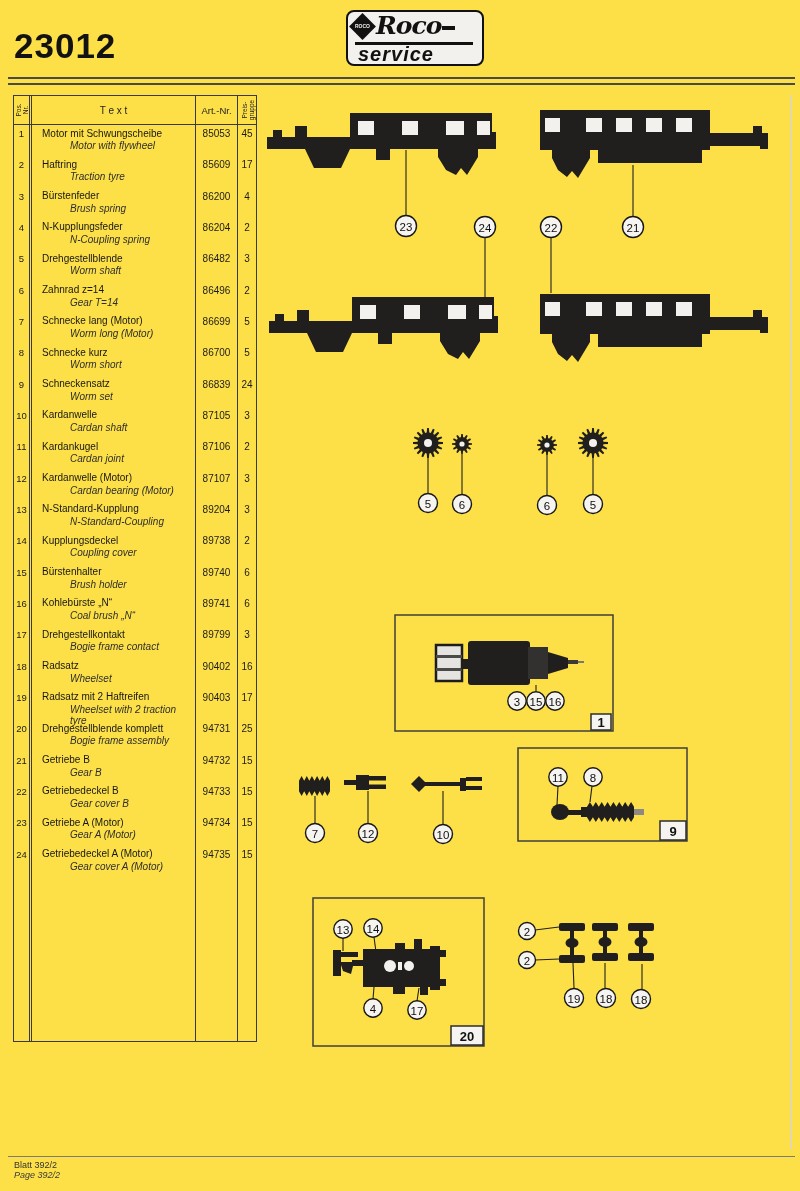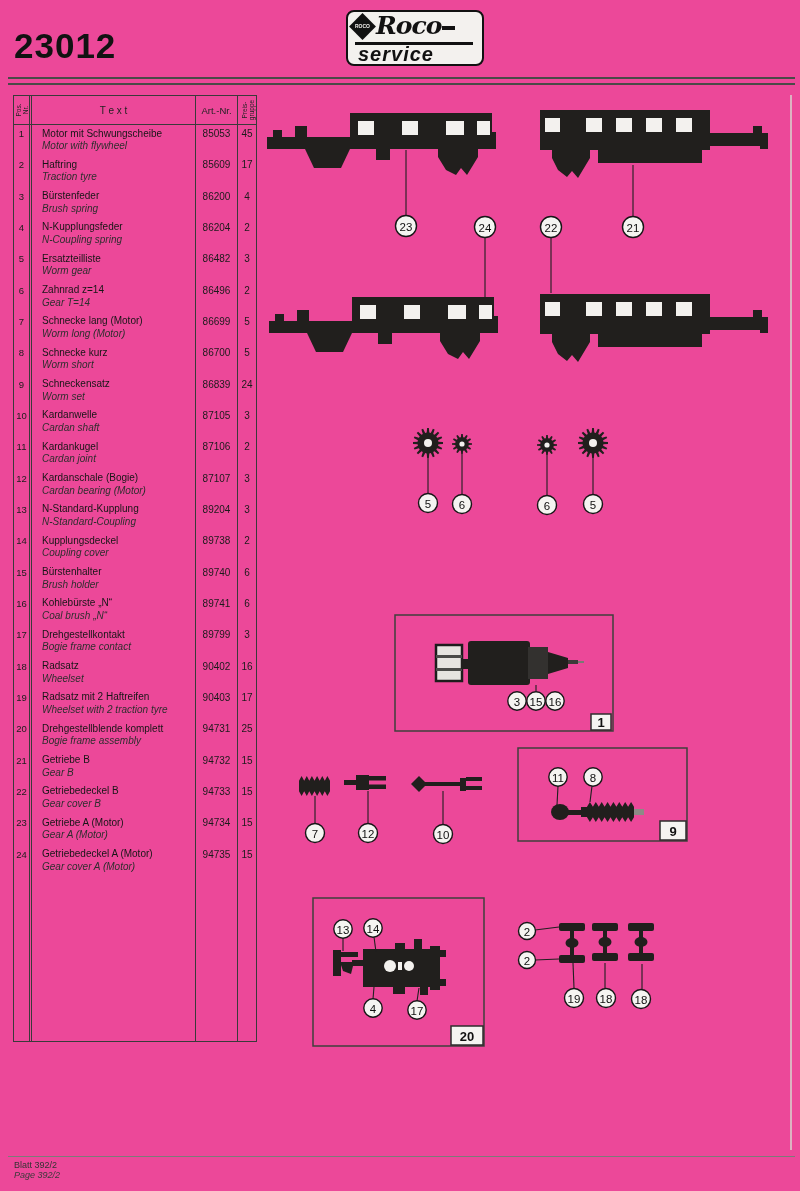--- a/index.html
+++ b/index.html
@@ -1,18 +1,18 @@
 <!DOCTYPE html>
 <html><head>
 <meta charset="utf-8">
 <style>
   html,body{margin:0;padding:0;background:#888;}
   .page{
     position:relative;width:800px;height:1191px;margin:0 auto;
-    background:#ec4899;overflow:hidden;
+    background:#fde047;overflow:hidden;
     font-family:"Liberation Sans","DejaVu Sans",sans-serif;color:#1b1b1b;
   }
   
   .model{position:absolute;left:14px;top:26px;font-size:35px;font-weight:bold;letter-spacing:1px;color:#121212;}
   .logo{position:absolute;left:346px;top:10px;width:134px;height:52px;border:2.5px solid #111;border-radius:8px;background:#f3f1ee;}
   .logo-diamond{position:absolute;left:5px;top:5px;width:19px;height:19px;background:#111;transform:rotate(45deg);transform-origin:center;display:flex;align-items:center;justify-content:center;}
   .logo-diamond .dtxt{transform:rotate(-45deg);color:#f3f1ee;font-size:5px;line-height:5px;font-weight:bold;text-align:center;}
   .logo-roco{position:absolute;left:28px;top:-1px;font-family:"DejaVu Serif","Liberation Serif",serif;font-style:italic;font-weight:bold;font-size:25px;color:#111;letter-spacing:-1px;}
   .logo-roco::after{content:"";display:inline-block;width:13px;height:4px;background:#111;margin-left:1px;margin-bottom:4px;}
   .logo-rule{position:absolute;left:7px;top:30px;width:118px;height:2.5px;background:#111;}
@@ -32,21 +32,21 @@
   .rot{transform:rotate(-90deg);font-size:6.5px;line-height:7px;color:#222;white-space:nowrap;text-align:center;}
   .rot span{display:block;}
   .tbody{flex:1;display:flex;flex-direction:column;}
   .trow{display:flex;height:31.33px;flex:0 0 auto;}
   .trow.filler{flex:1;height:auto;}
   .trow .col-pos{align-items:flex-start;padding-top:3px;font-size:9.5px;}
   .trow .col-text{padding:2.5px 0 0 10px;}
   .trow .col-art{padding-top:3px;font-size:10px;}
   .trow .col-preis{align-items:flex-start;padding-top:3px;font-size:10px;}
   .de{font-size:10px;line-height:11.5px;color:#161616;}
-  .en{font-size:10px;line-height:11.5px;font-style:italic;color:#2e2e2e;margin-top:1px;}
+  .en{font-size:10px;line-height:11.5px;font-style:italic;color:#2e2e2e;margin-top:1px;margin-left:28px;}
   
   .diagram{position:absolute;left:0;top:0;pointer-events:none;}
   .leader{stroke:#1f1f1f;stroke-width:1.1;fill:none;}
   .callout circle{fill:#f5f4f1;stroke:#161616;stroke-width:1.4;}
   .callout text{font-family:"Liberation Sans","DejaVu Sans",sans-serif;font-size:11.5px;fill:#101010;text-anchor:middle;dominant-baseline:central;}
   .frame-box{fill:none;stroke:#3f3f3d;stroke-width:1.5;}
   .label-box{fill:#f5f4f1;stroke:#2c2c2c;stroke-width:1.5;}
   .label-text{font-family:"Liberation Sans","DejaVu Sans",sans-serif;font-size:13px;font-weight:bold;fill:#111;text-anchor:middle;dominant-baseline:central;}
   .ink{fill:#211f1d;}
   .paper{fill:#f3f1ee;}
@@ -124,22 +124,22 @@
           <div class="c col-text">
             <div class="de">N-Kupplungsfeder</div>
             <div class="en">N-Coupling spring</div>
           </div>
           <div class="c col-art">86204</div>
           <div class="c col-preis">2</div>
         </div>
         <div class="trow">
           <div class="c col-pos">5</div>
           <div class="c col-text">
-            <div class="de">Ersatzteilliste</div>
-            <div class="en">Worm gear</div>
+            <div class="de">Drehgestellblende</div>
+            <div class="en">Worm shaft</div>
           </div>
           <div class="c col-art">86482</div>
           <div class="c col-preis">3</div>
         </div>
         <div class="trow">
           <div class="c col-pos">6</div>
           <div class="c col-text">
             <div class="de">Zahnrad z=14</div>
             <div class="en">Gear T=14</div>
           </div>
@@ -187,21 +187,21 @@
           <div class="c col-text">
             <div class="de">Kardankugel</div>
             <div class="en">Cardan joint</div>
           </div>
           <div class="c col-art">87106</div>
           <div class="c col-preis">2</div>
         </div>
         <div class="trow">
           <div class="c col-pos">12</div>
           <div class="c col-text">
-            <div class="de">Kardanschale (Bogie)</div>
+            <div class="de">Kardanwelle (Motor)</div>
             <div class="en">Cardan bearing (Motor)</div>
           </div>
           <div class="c col-art">87107</div>
           <div class="c col-preis">3</div>
         </div>
         <div class="trow">
           <div class="c col-pos">13</div>
           <div class="c col-text">
             <div class="de">N-Standard-Kupplung</div>
             <div class="en">N-Standard-Coupling</div>

